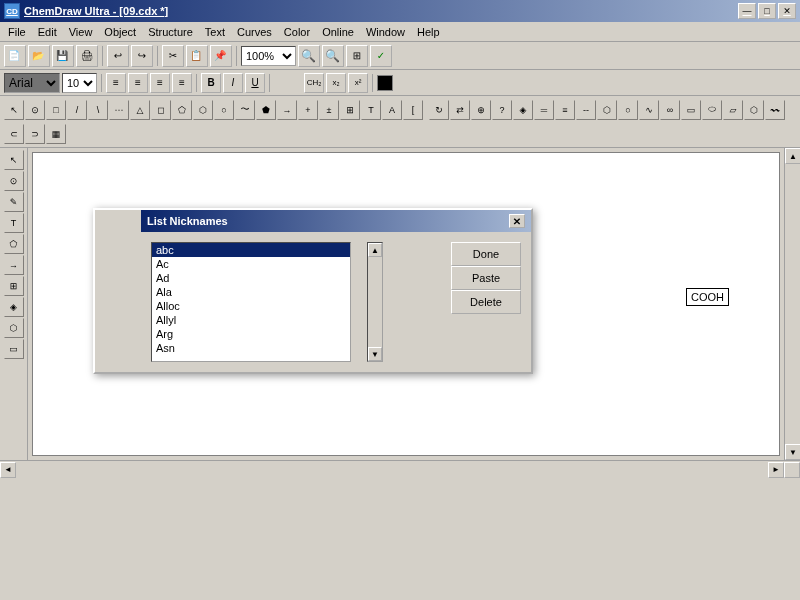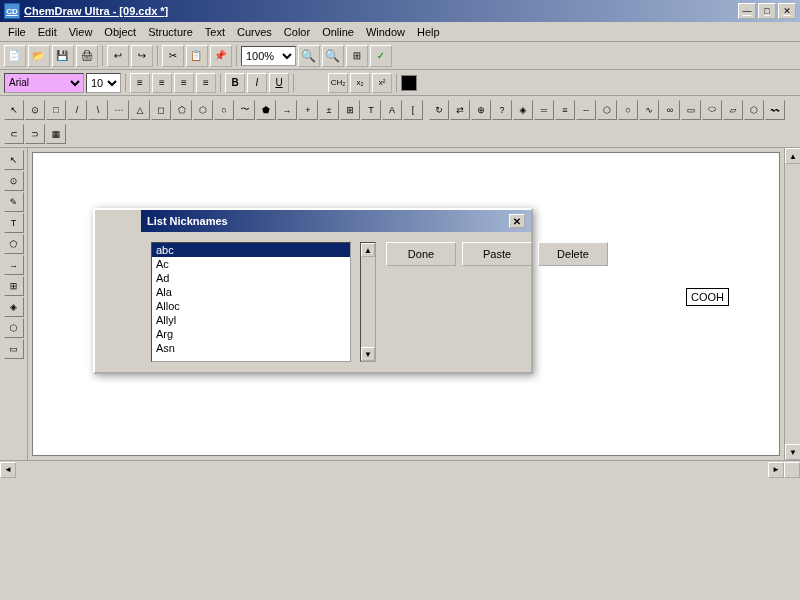--- a/index.html
+++ b/index.html
@@ -65,21 +65,21 @@
     
     .format-toolbar {
       background: #d4d0c8;
       height: 26px;
       display: flex;
       align-items: center;
       padding: 2px 4px;
       gap: 2px;
       border-bottom: 1px solid #a0a0a0;
     }
-    .font-select { height: 20px; font-size: 10px; background: #f0abfc; border: 1px inset #a0a0a0; width: 80px; }
+    .font-select { height: 20px; font-size: 12px; background: #737373; border: 1px inset #a0a0a0; width: 56px; }
     .size-select { height: 20px; font-size: 11px; background: white; border: 1px inset #a0a0a0; width: 35px; }
     .fmt-btn {
       width: 20px; height: 20px; background: #d4d0c8; border: 1px outset #fff;
       display: flex; align-items: center; justify-content: center; cursor: pointer; font-size: 10px;
     }
     .fmt-sep { width: 1px; height: 18px; background: #a0a0a0; margin: 0 2px; }
 
     
     .tool-panels {
       background: #d4d0c8;
@@ -161,21 +161,21 @@
       width: 16px; height: 14px; background: #d4d0c8; border: 1px outset #fff;
       display: flex; align-items: center; justify-content: center; cursor: pointer; font-size: 10px; color: #000;
     }
     .dialog-content {
       padding: 10px;
       display: flex;
       gap: 10px;
     }
     .dialog-list-container {
       display: flex;
-      gap: 9px;
+      gap: 16px;
       flex: 1;
     }
     .dialog-list {
       width: 200px;
       height: 120px;
       background: white;
       border: 1px inset #a0a0a0;
       overflow: hidden;
       font-size: 11px;
     }
@@ -191,22 +191,21 @@
       display: flex;
       flex-direction: column;
     }
     .list-scroll-btn {
       width: 14px; height: 14px; background: #d4d0c8; border: 1px outset #fff;
       display: flex; align-items: center; justify-content: center; font-size: 8px; cursor: pointer;
     }
     .list-scroll-track { flex: 1; background: #d4d0c8; }
     .dialog-buttons {
       display: flex;
-      flex-direction: row;
-      gap: 6px;
+      flex-direction: column;
       padding-top: 0;
     }
     .dialog-btn {
       width: 70px; height: 24px; background: #d4d0c8; border: 1px outset #fff;
       display: flex; align-items: center; justify-content: center; cursor: pointer; font-size: 11px;
     }
   </style>
 </head>
 <body>
 

